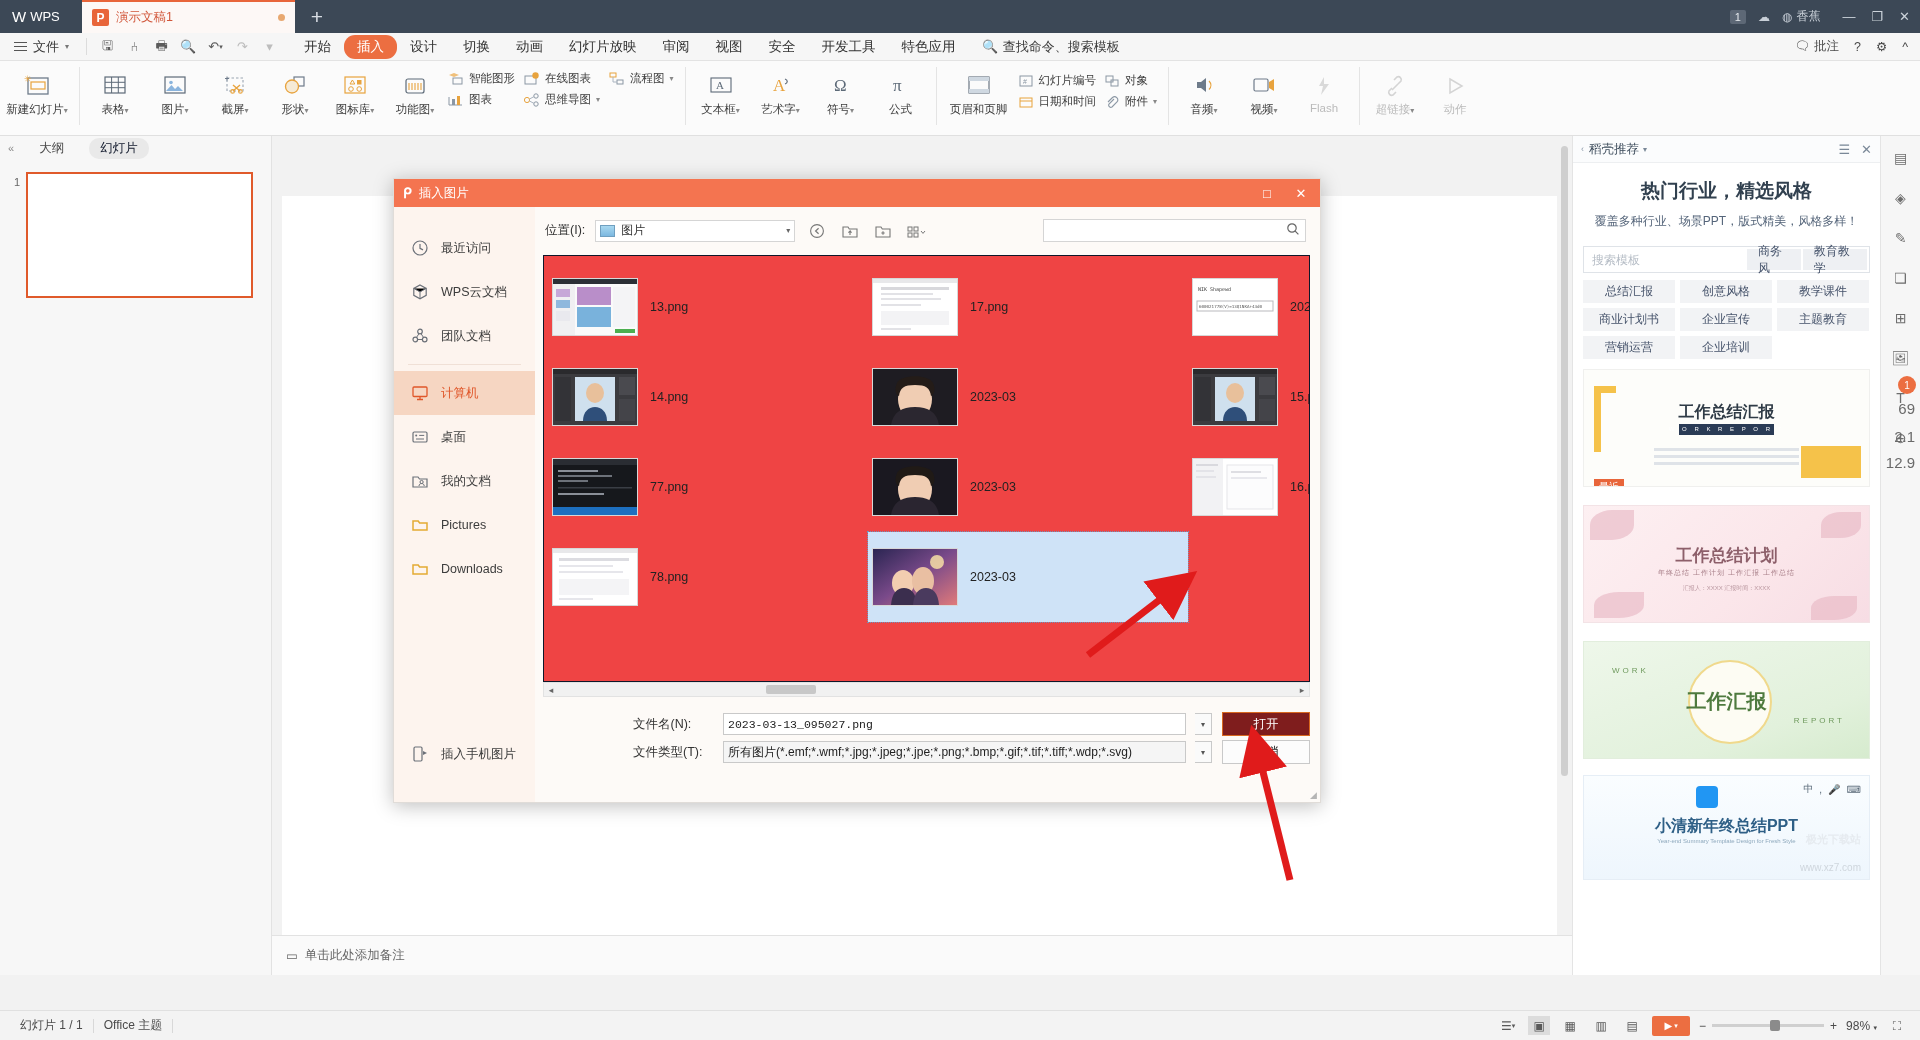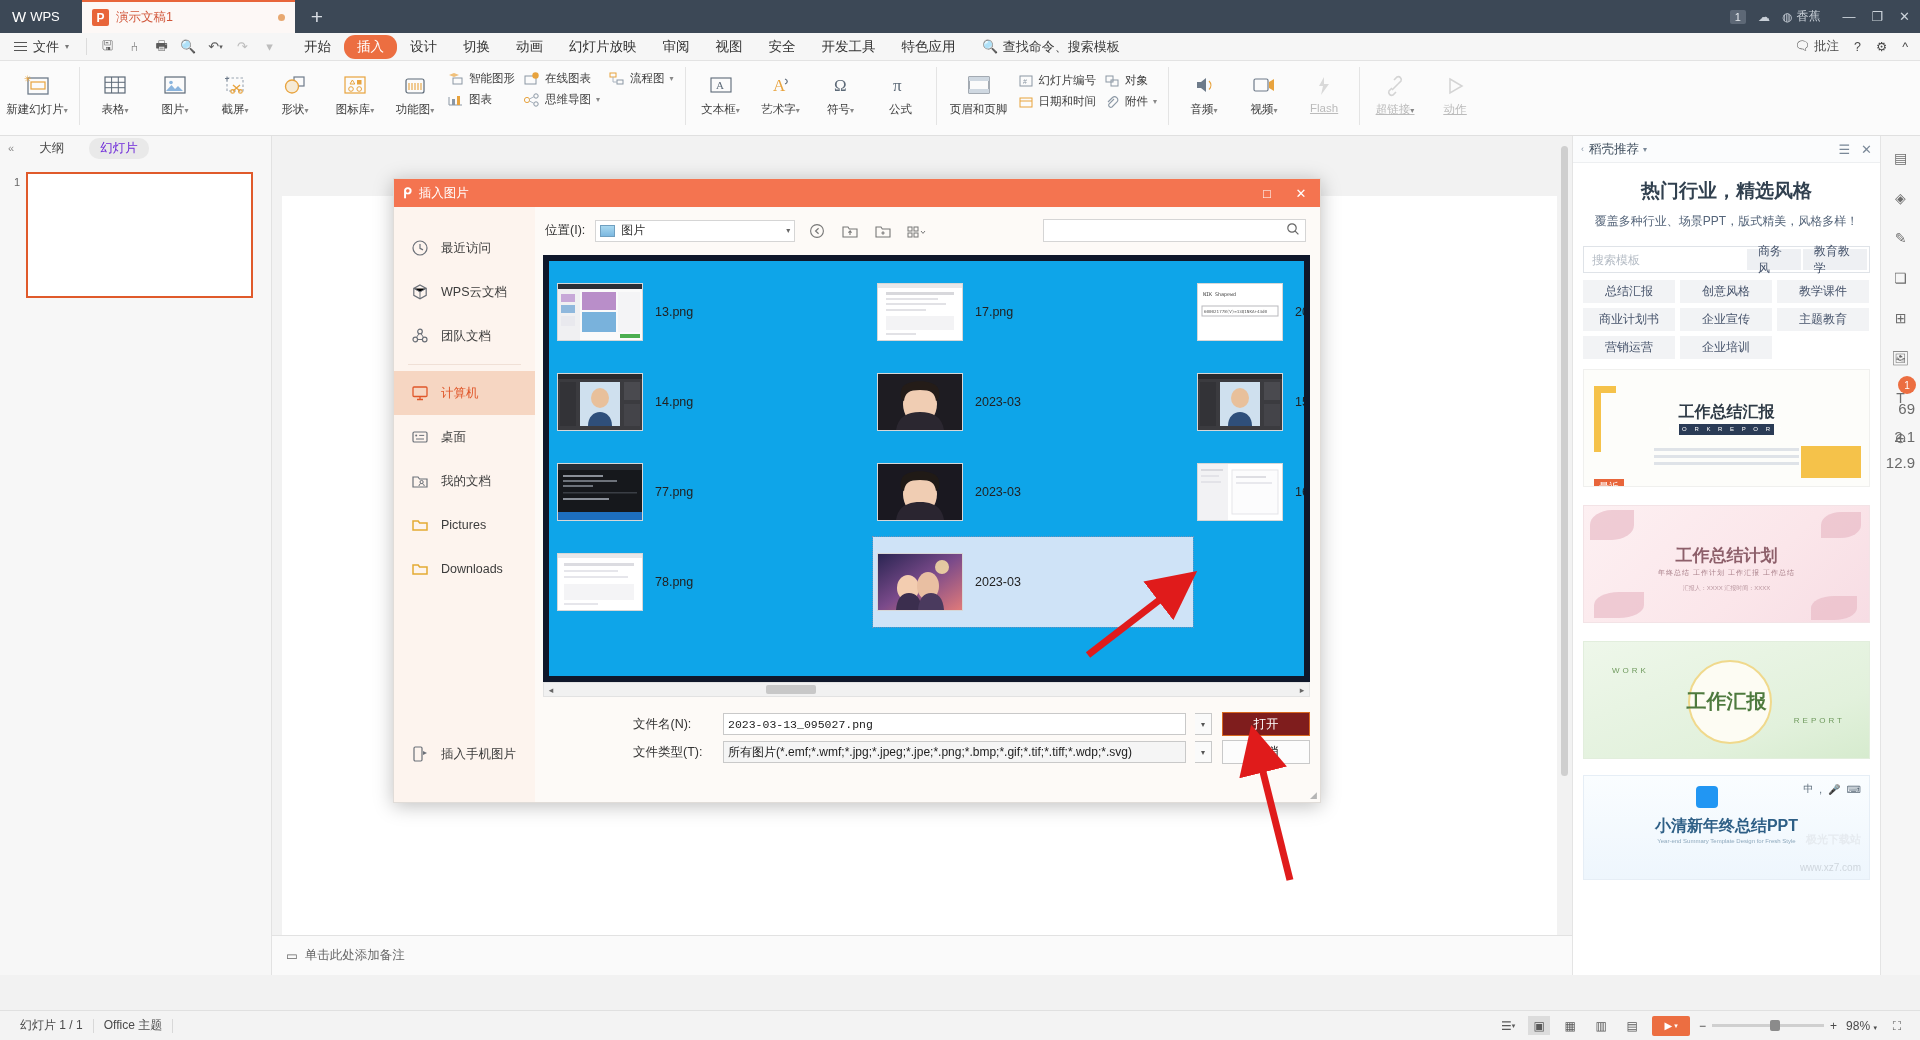--- a/index.html
+++ b/index.html
@@ -91,31 +91,31 @@
   .rbtn .ic { height: 30px; display: flex; align-items: flex-end; }
   .rbtn .lb { white-space: nowrap; font-size: 11.5px; }
   .rbtn .lb .car { color: #888; font-size: 8px; }
   .gsep { width: 1px; height: 58px; background: #e4e4e4; margin: 2px 5px 0 5px; }
   .rstack { display: flex; flex-direction: column; gap: 2px; padding-top: 4px; }
   .rsitem {
     display: flex; align-items: center; gap: 5px; font-size: 11.5px;
     color: #3d3d3d; padding: 2px 6px 2px 2px; white-space: nowrap;
   }
   .rsitem .car { color: #888; font-size: 8px; }
-  .rbtn.disabled, .rbtn.disabled .lb { color: #bbb; text-decoration: underline; }
+  .rbtn.disabled, .rbtn.disabled .lb { color: #bbb; }
 
   
   .leftpanel {
     position: absolute; top: 136px; left: 0; width: 272px; bottom: 65px;
     background: #f7f7f7; border-right: 1px solid #e2e2e2;
   }
   .lp-head { height: 24px; display: flex; align-items: center; gap: 14px; padding: 0 8px; font-size: 12.5px; color:#4a4a4a;}
   .lp-collapse { color: #8a8a8a; font-size: 11px; }
   .lp-tab { padding: 2px 11px; border-radius: 10px; text-align: center; }
-  .lp-tab.active { background: #e9e9e9; color: #6d28d9; }
+  .lp-tab.active { background: #e9e9e9; color: #0f172a; }
   .slidethumb {
     margin: 12px 10px 0 26px; width: 227px; height: 126px;
     background: #fff; border: 2px solid #e05a2b;
   }
   .slidenum { position: absolute; left: 14px; top: 40px; font-size: 11px; color: #666;}
 
   
   .canvas {
     position: absolute; top: 136px; left: 272px; right: 348px; bottom: 65px;
     background: #f2f2f2; overflow: hidden;
@@ -260,21 +260,21 @@
   .loc-combo .cimg { width:15px; height:12px; background:linear-gradient(#a8d8f0,#7cb8e0); border:1px solid #6f9fc0;}
   .loc-combo .car { margin-left: auto; font-size: 8px; color: #666; }
   .loc-ic { width: 23px; height: 21px; display:flex; align-items:center; justify-content:center; color:#666; font-size:13px;}
   .loc-search {
     margin-left: auto; width: 263px; height: 23px; border: 1px solid #d5d5d5;
     background: #fff; display: flex; align-items: center; padding: 0 5px;
   }
   .loc-search input { flex:1; border:0; outline:none; font-size:12px; font-family:"Liberation Sans",sans-serif;}
   .filegrid {
     position: absolute; left: 8px; right: 10px; top: 48px; height: 427px;
-    background: #0ea5e9; border: 6px solid #0f172a; overflow: hidden;
+    background: #ef4444; border: 1px solid #0f172a; overflow: hidden;
   }
   .fg-inner { display: grid; grid-template-columns: 320px 320px 320px; padding: 6px 0 0 4px; }
   .fileitem {
     display: flex; align-items: center; gap: 12px; height: 90px; padding-left: 4px;
     position: relative;
   }
   .fileitem.sel { background: #cfe3f7; outline: 1px dotted #6f93bb; }
   .thumb { width: 86px; height: 58px; border: 1px solid #d7d7d7; background: #fff; overflow: hidden; position: relative; flex: none;}
   .fname { font-size: 12.5px; color: #222; }
   .hscroll {

